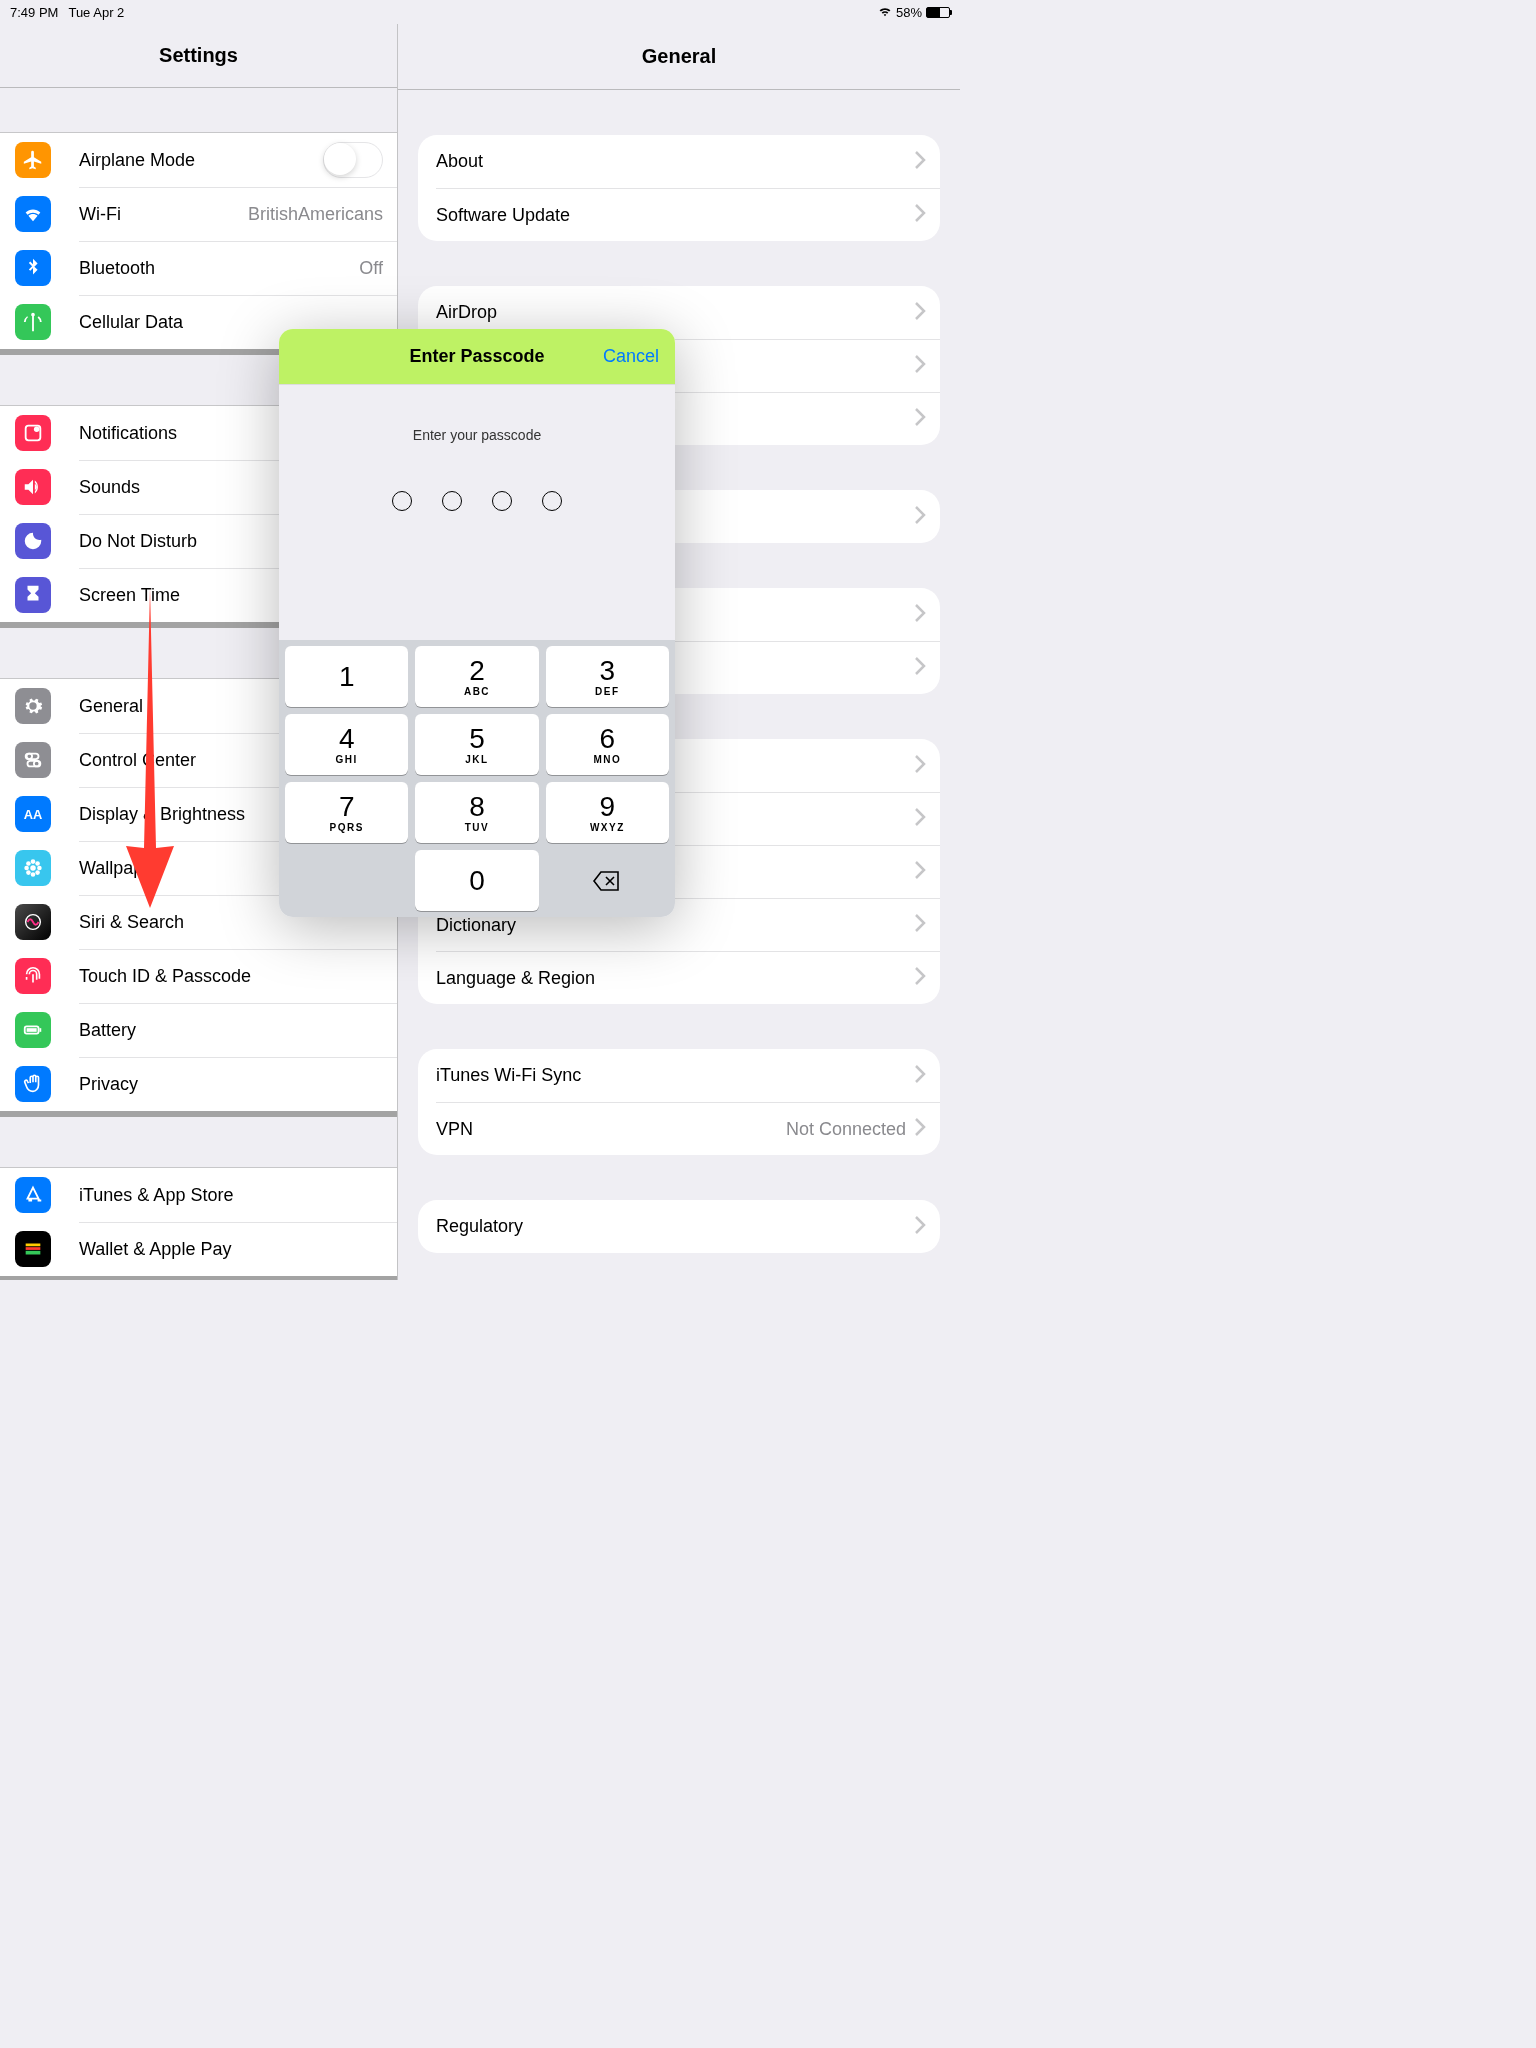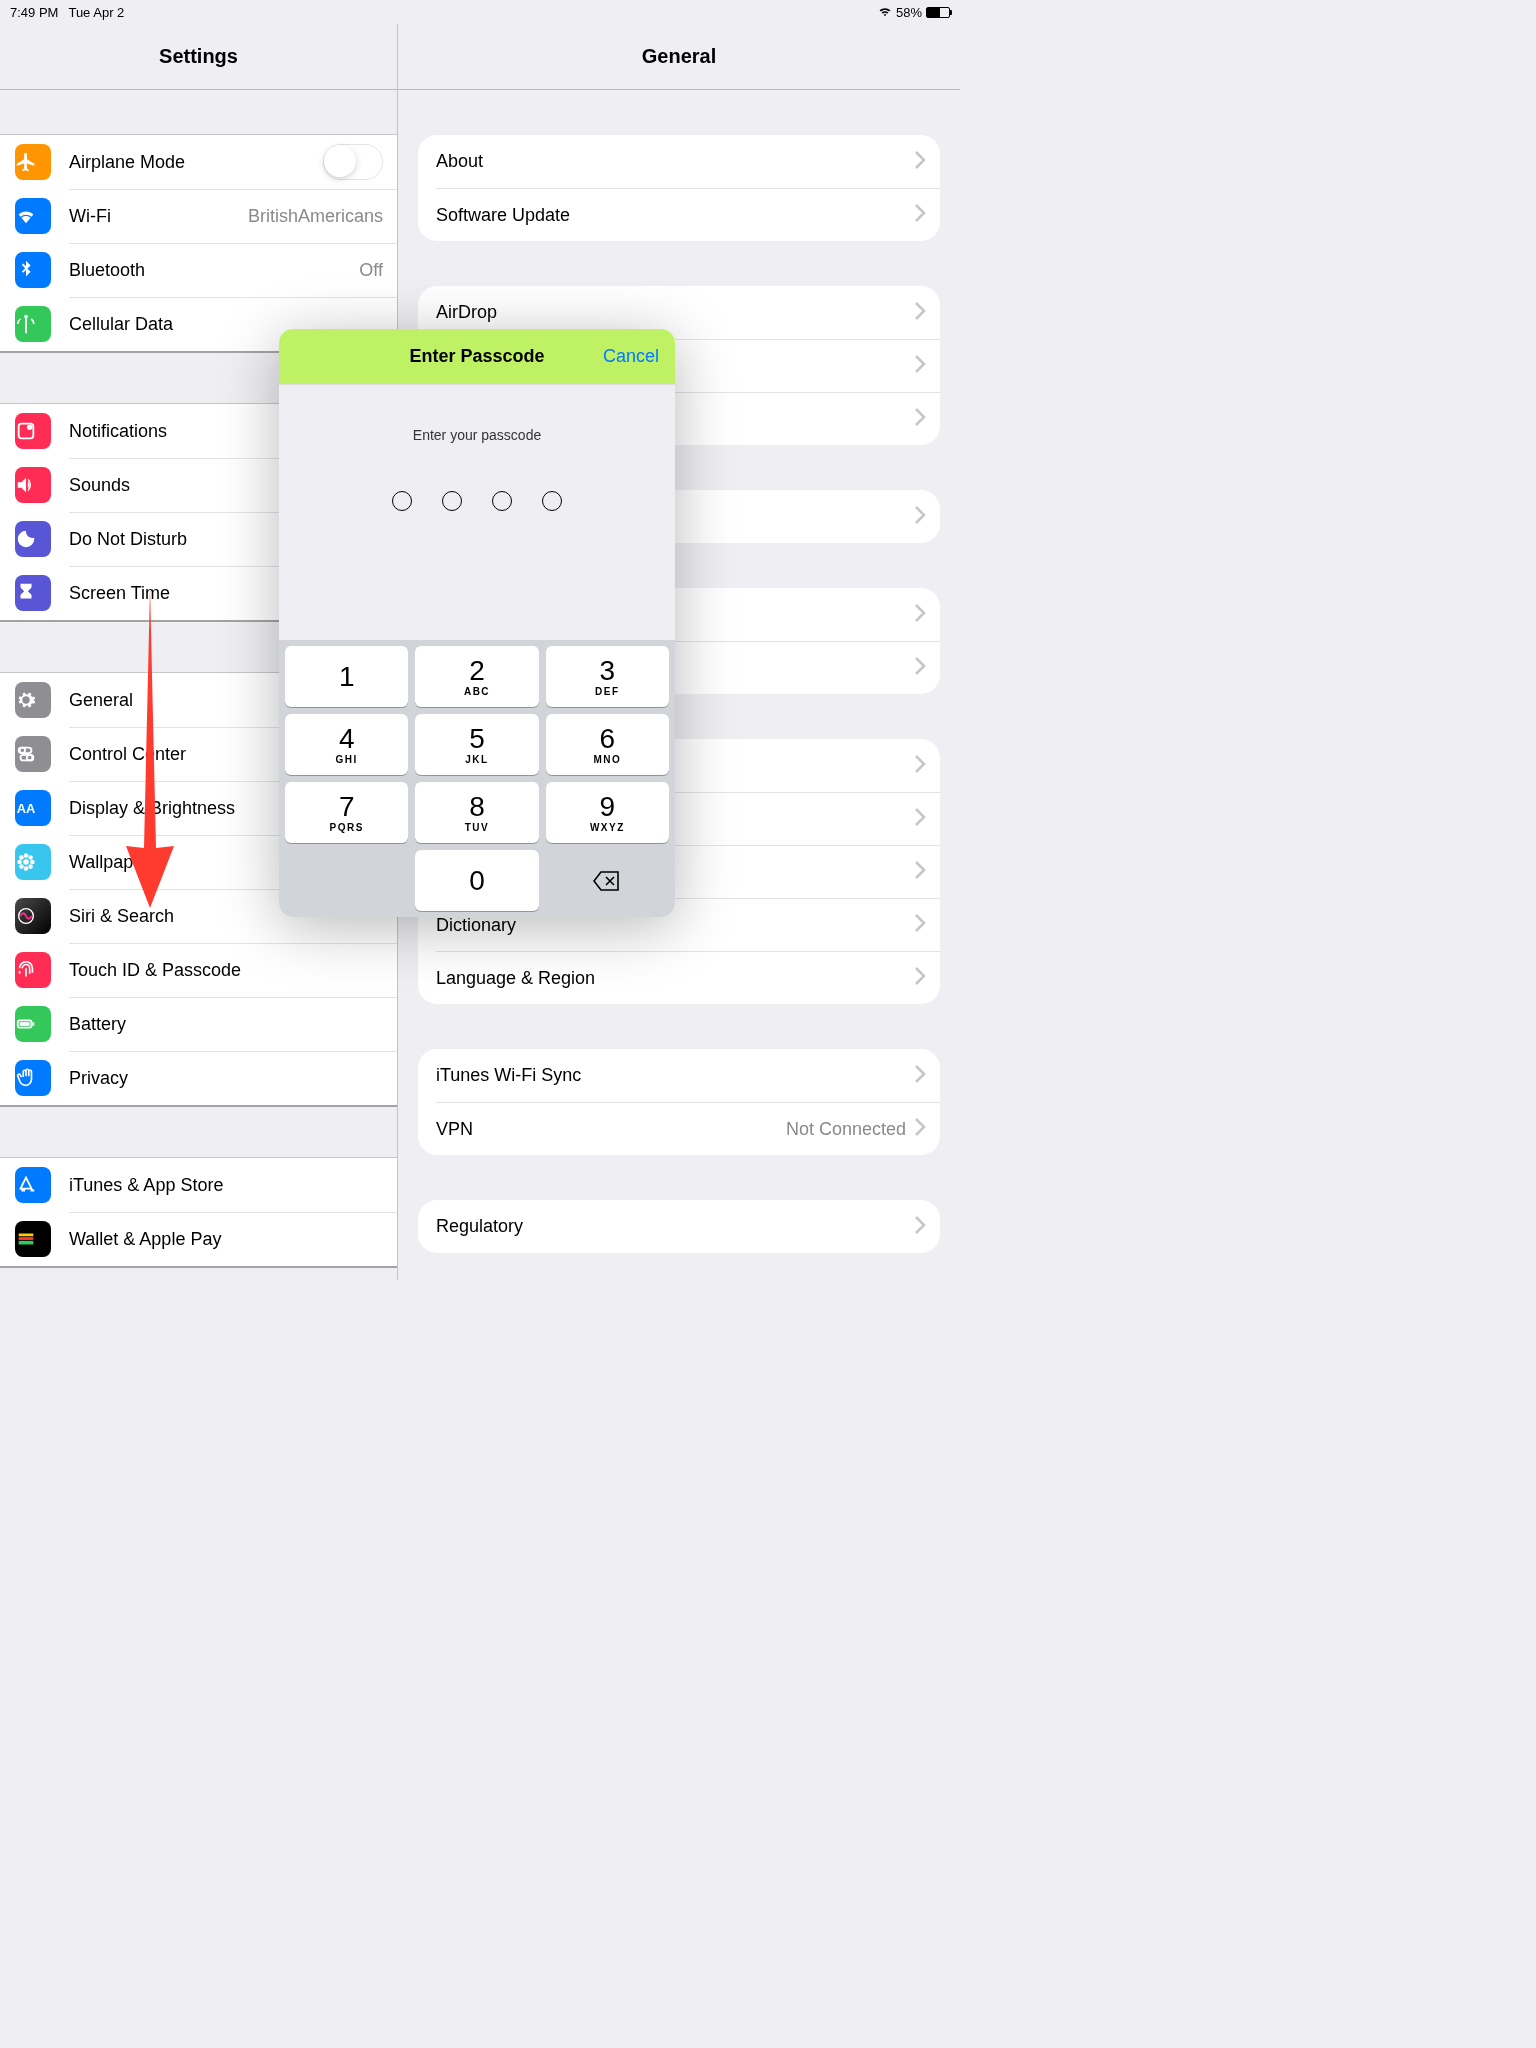--- a/index.html
+++ b/index.html
@@ -10,24 +10,24 @@
 .wifi-ic{width:14px;height:10px}
 .bat{width:24px;height:11px;border:1px solid #000;border-radius:2px;position:relative}
 .bat::after{content:"";width:2px;height:5px;background:#000;position:absolute;right:-3px;top:2px;border-radius:0 1px 1px 0}
 .bat-fill{height:100%;background:#000;width:58%}
 .app{display:flex;height:calc(100% - 22px)}
 .sidebar{width:398px;border-right:1px solid #c3c3c5;display:flex;flex-direction:column}
 .main{flex:1;display:flex;flex-direction:column}
 .title-bar{height:66px;display:flex;align-items:center;justify-content:center;border-bottom:1px solid #bababc}
 .title-bar h1{font-size:20px;font-weight:700}
 .gap{height:44px}
-.group{background:#fff;border-top:1px solid #c7c7c9;border-bottom:2px solid #a3a3a3}
+.group{background:#fff;border-top:1px solid #c7c7c9;border-bottom:6px solid #a3a3a3}
 .row{display:flex;align-items:center;height:54px;padding-left:15px}
 .row+.row .row-body{border-top:1px solid #e3e3e5}
-.icon-box{width:36px;height:36px;border-radius:8px;margin-right:18px;display:flex;align-items:center;flex-shrink:0}
+.icon-box{width:36px;height:36px;border-radius:8px;margin-right:28px;display:flex;align-items:center;justify-content:center;flex-shrink:0}
 .icon-box svg{width:22px;height:22px;fill:#fff}
 .row-body{flex:1;height:100%;display:flex;align-items:center;padding-right:14px}
 .row-label{font-size:18px;color:#000}
 .row-val{margin-left:auto;font-size:18px;color:#8a8a8e}
 .toggle{width:60px;height:36px;background:#fff;border:1.5px solid #e5e5e7;border-radius:18px;margin-left:auto;position:relative}
 .toggle::after{content:"";width:32px;height:32px;background:#fff;border-radius:50%;position:absolute;top:0;left:0;box-shadow:0 2px 6px rgba(0,0,0,.18)}
 .main .group{margin:0 20px;border-radius:19px;border:none;overflow:hidden}
 .main .row{padding-left:18px;height:53px}
 .main .row-label{font-size:18px}
 .chev{margin-left:auto;color:#c6c6c8}

